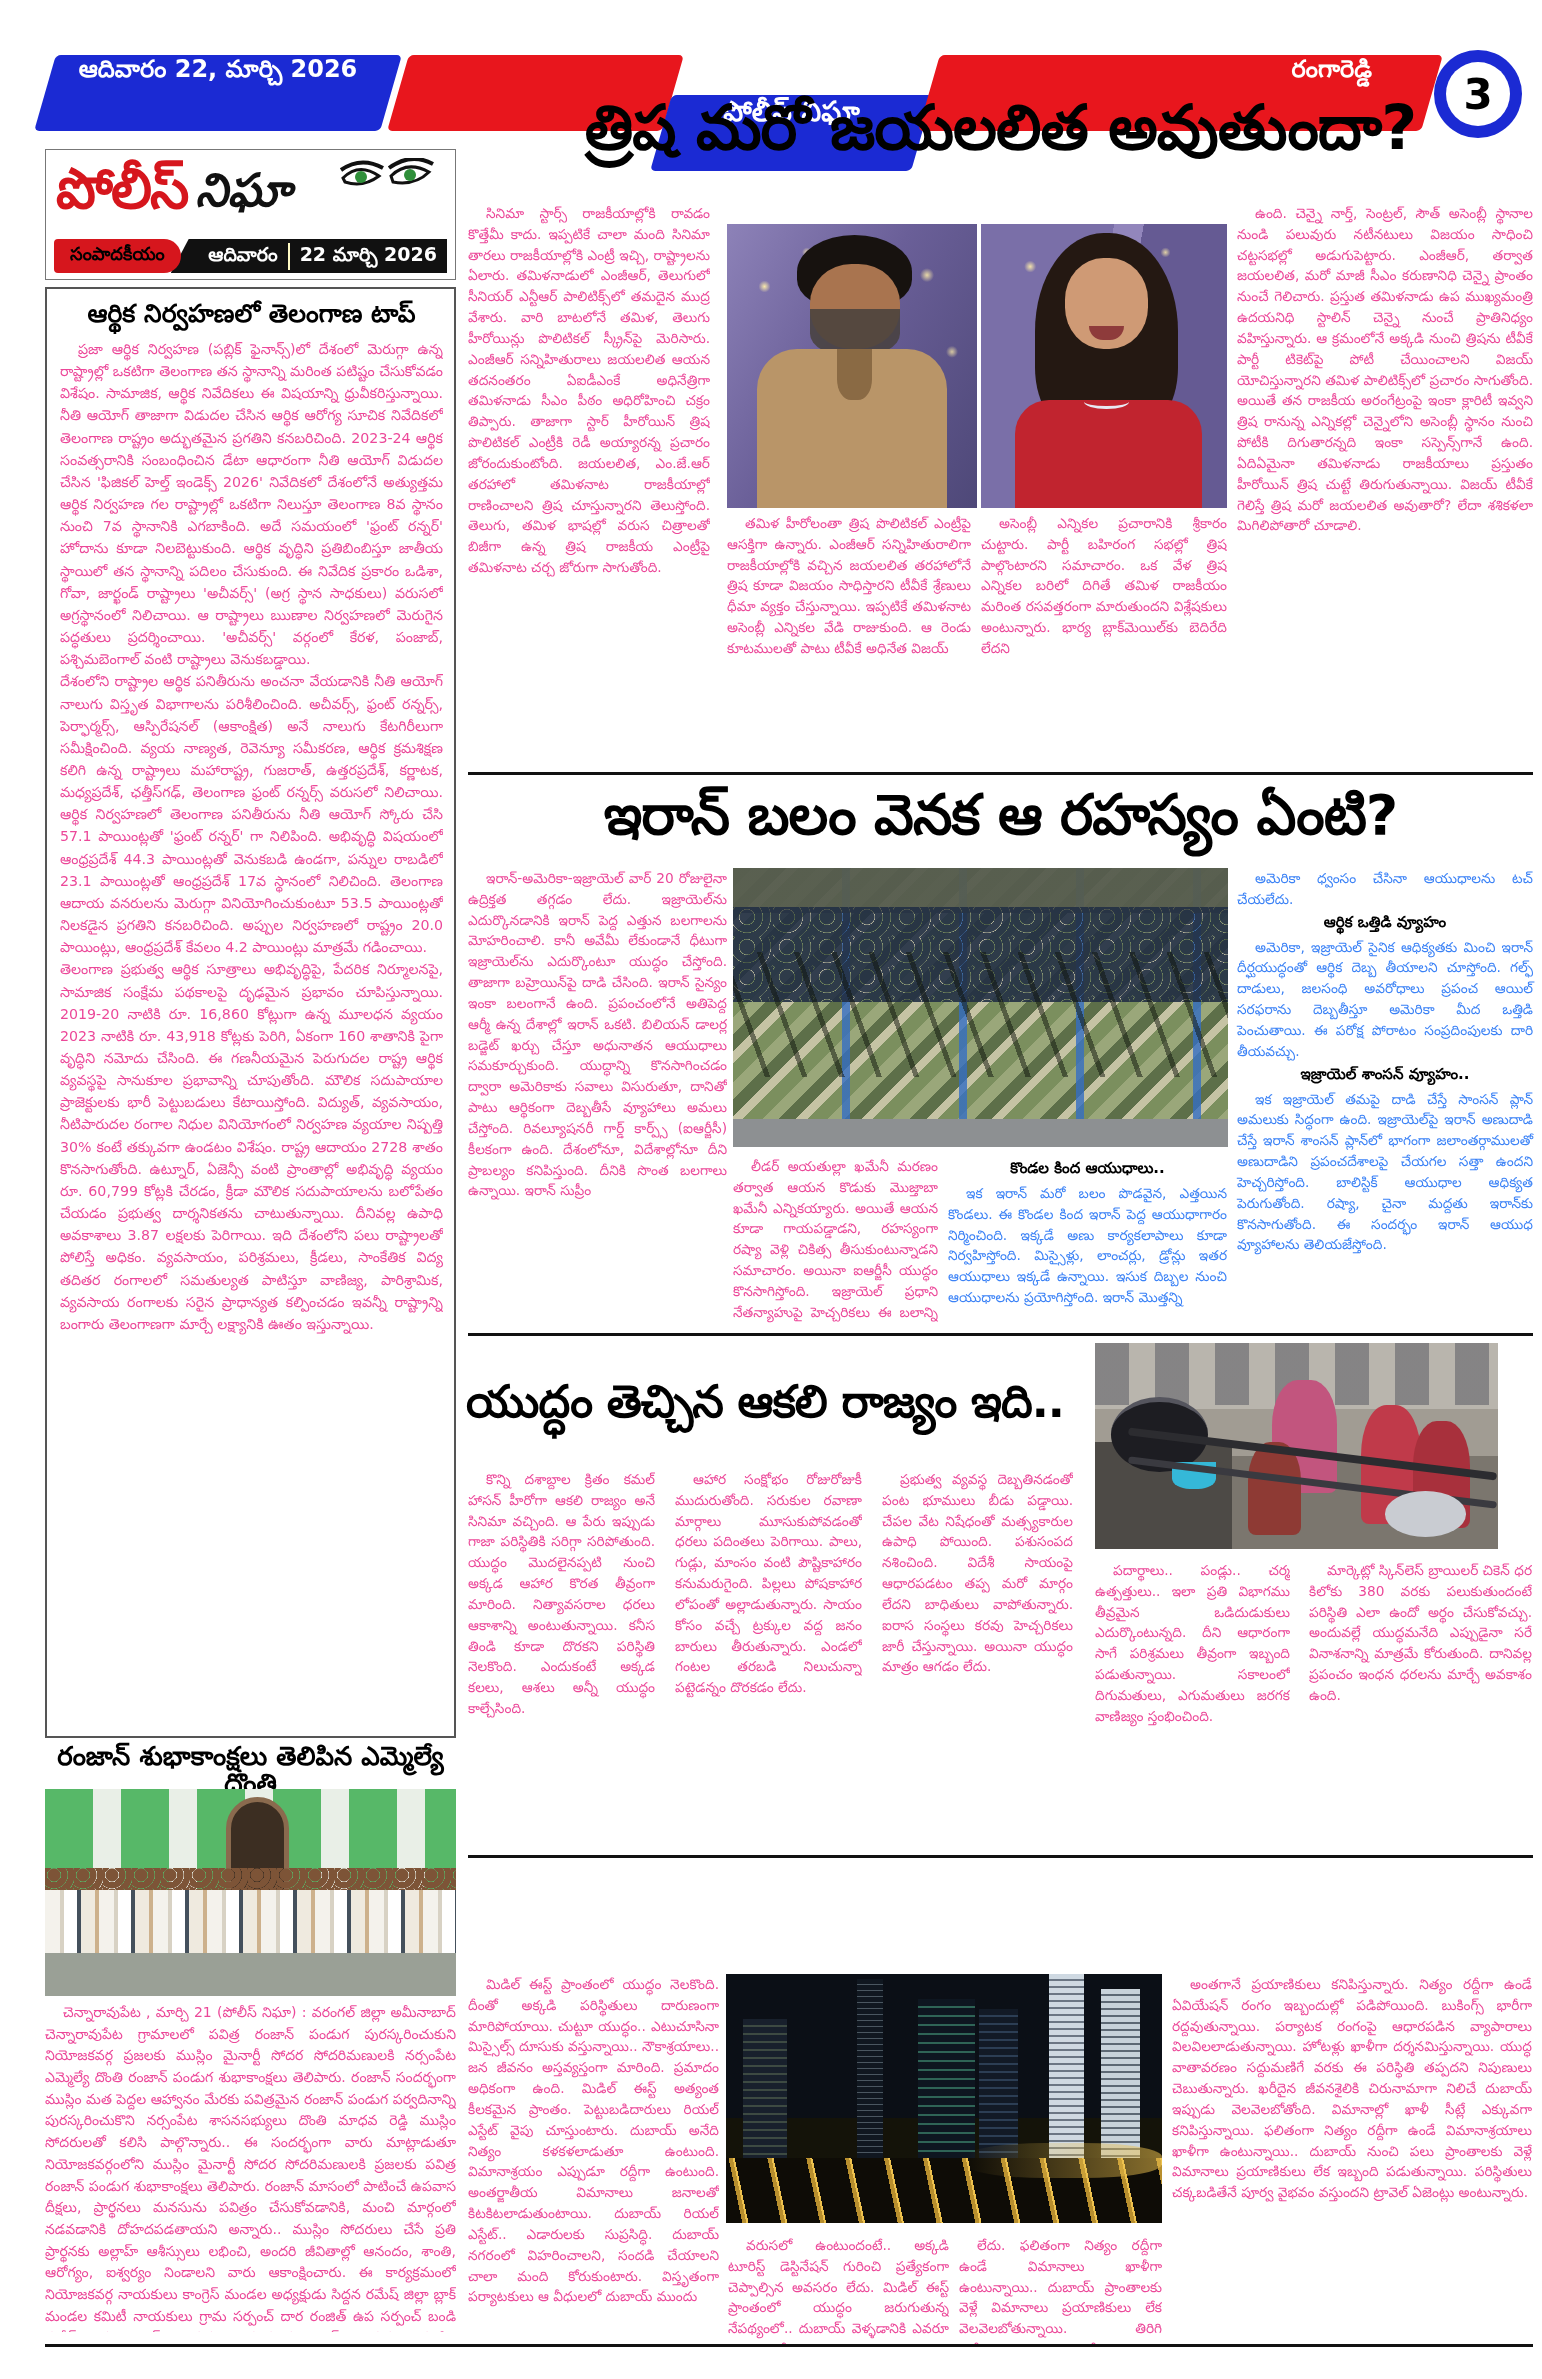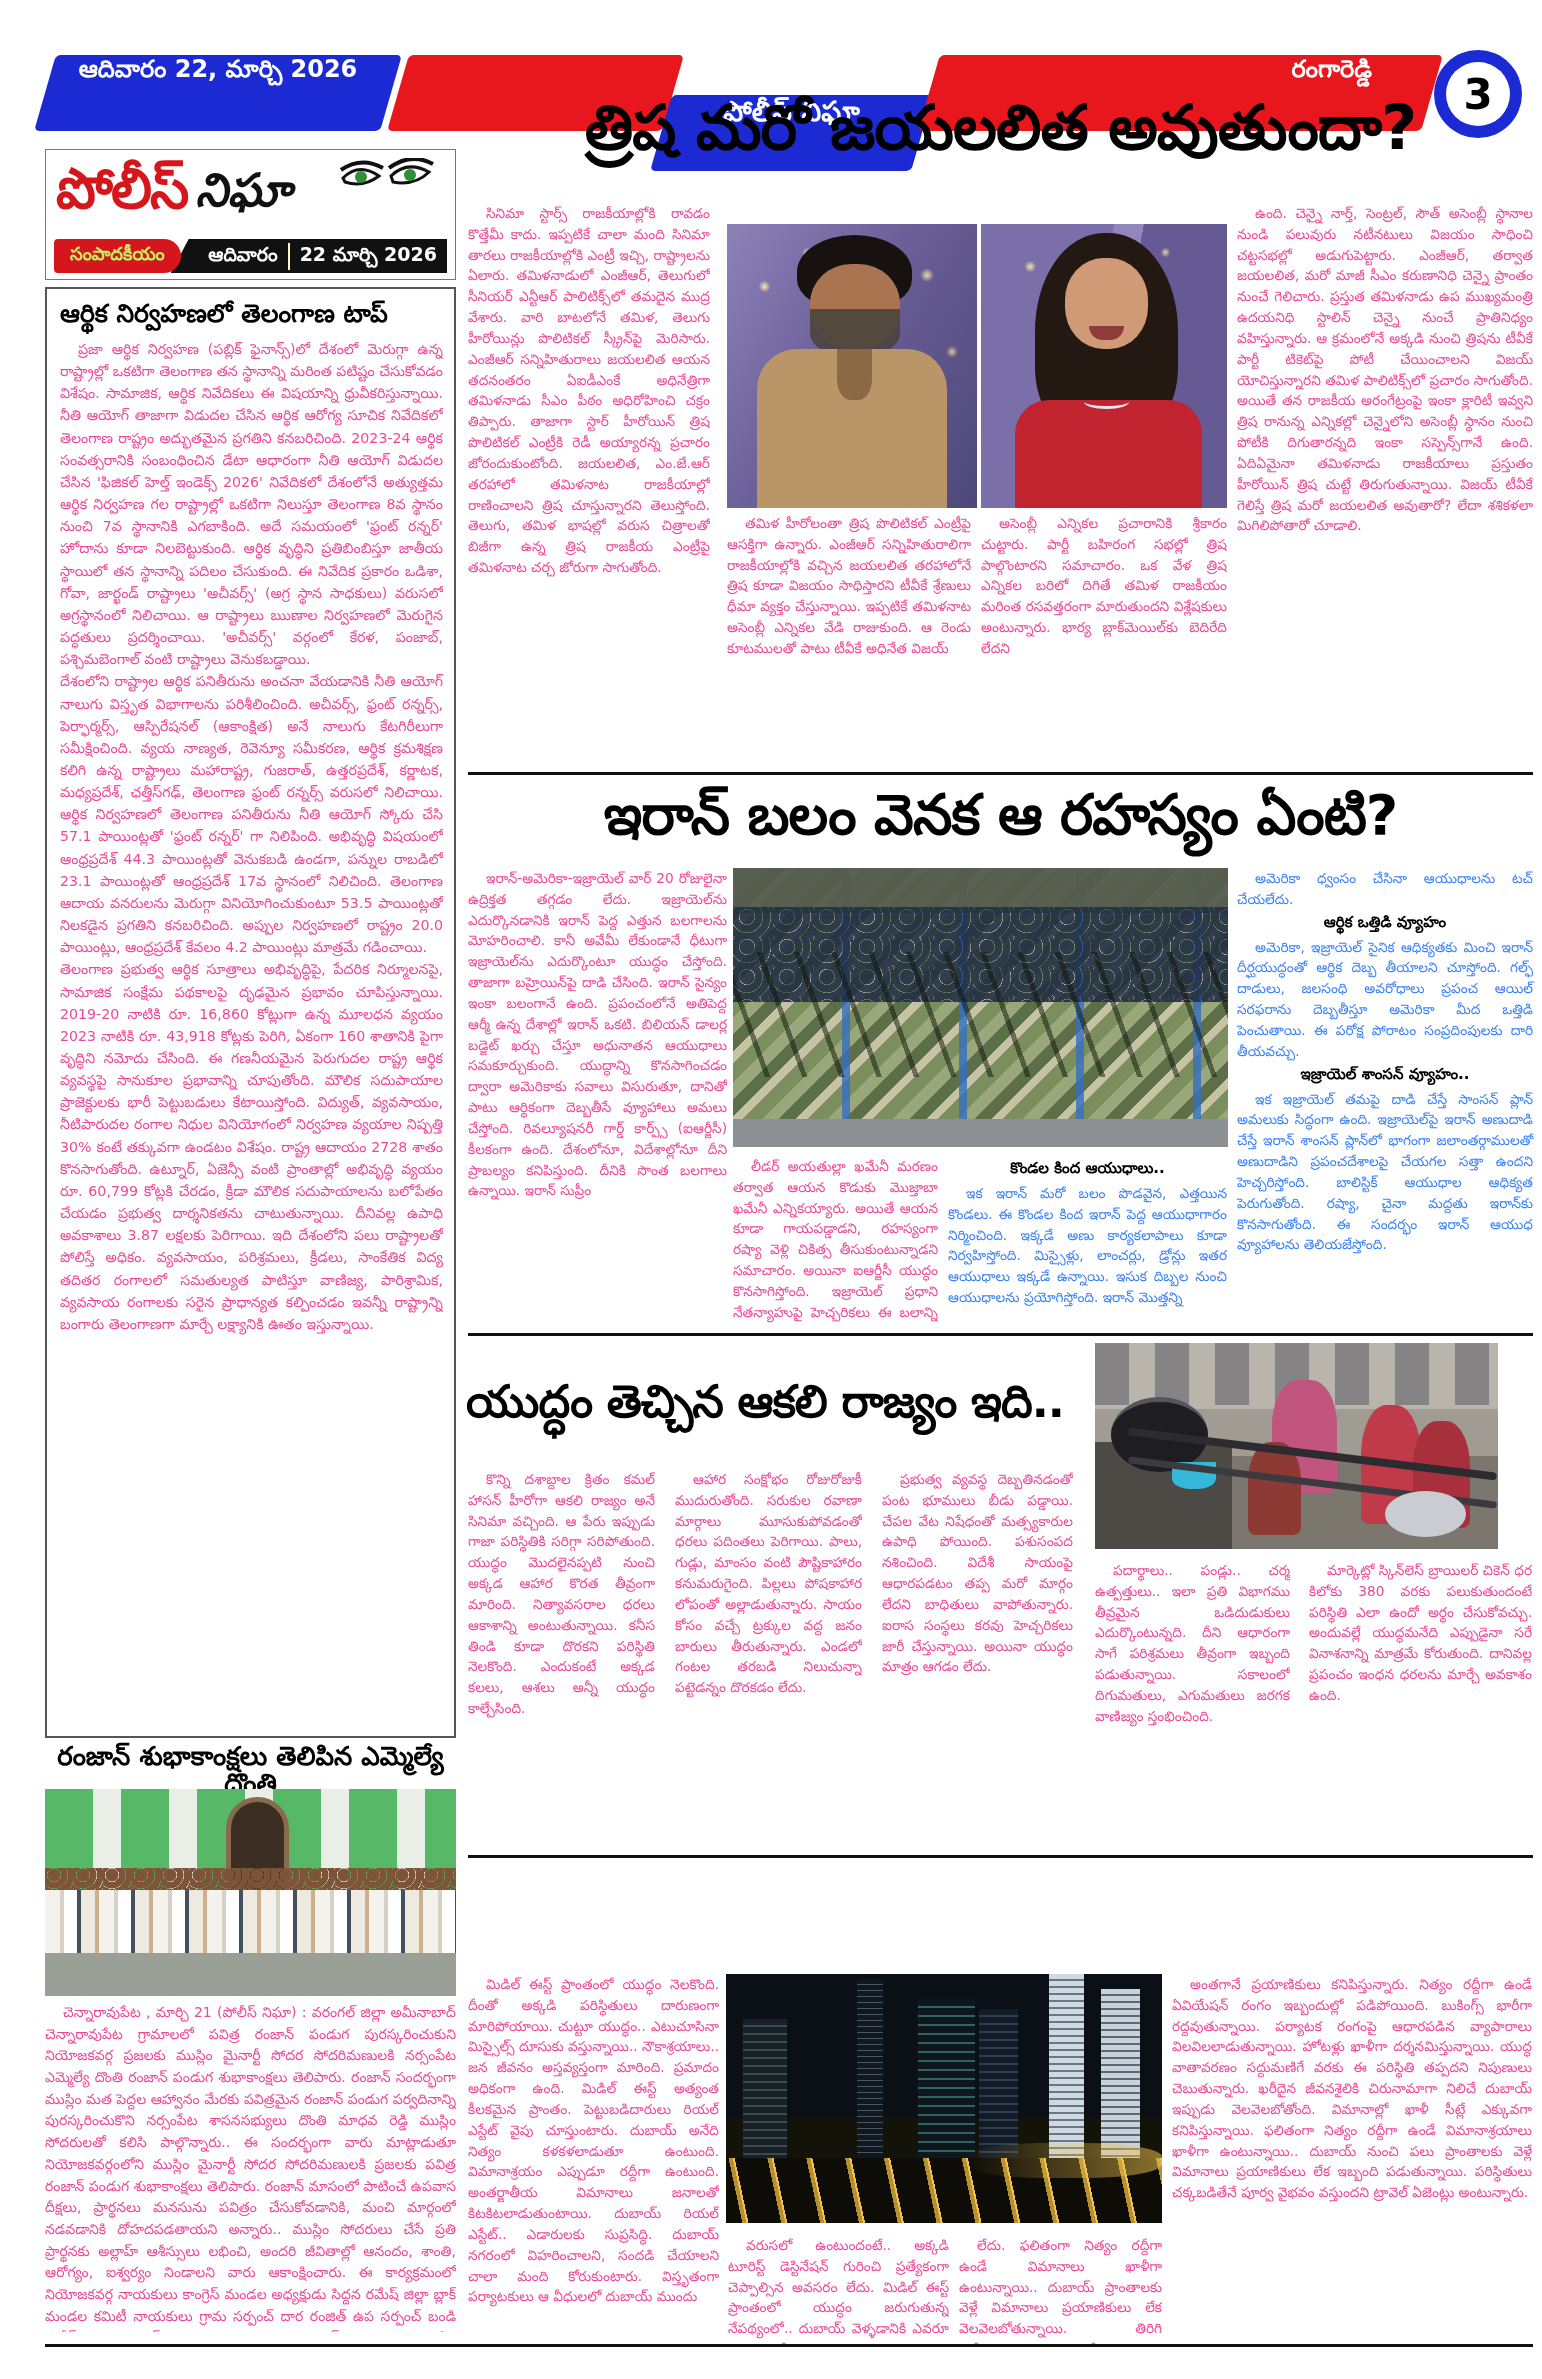--- a/index.html
+++ b/index.html
@@ -20,34 +20,34 @@
          background:#1b2ad3;display:flex;align-items:center;justify-content:center;}
   .badge-inner{width:64px;height:64px;border-radius:50%;background:#fff;display:flex;align-items:center;justify-content:center;
          font-size:42px;font-weight:900;color:#000;}
   
   .logo-box{position:absolute;left:45px;top:149px;width:411px;height:131px;border:1px solid #777;box-sizing:border-box;background:#fff;}
   .logo-row{position:absolute;top:2px;left:10px;right:6px;height:86px;display:flex;align-items:center;}
   .logo-red{font-size:56px;font-weight:900;color:#d6161d;letter-spacing:-2px;}
   .logo-black{font-size:46px;font-weight:900;color:#111;font-style:italic;margin-left:8px;}
   .eyes-svg{position:absolute;right:14px;top:6px;}
   .logo-bar{position:absolute;left:8px;right:8px;bottom:6px;height:34px;display:flex;align-items:stretch;}
-  .logo-tag{background:#d6161d;color:#bef264;font-weight:800;font-size:18px;display:flex;align-items:center;
+  .logo-tag{background:#d6161d;color:#000000;font-weight:800;font-size:18px;display:flex;align-items:center;
             padding:13px 16px;border-radius:4px 17px 17px 4px;position:relative;z-index:2;}
   .logo-datebar{flex:1;background:#111;color:#fff;display:flex;align-items:center;justify-content:flex-end;
             margin-left:-10px;padding-right:10px;clip-path:polygon(18px 0,100% 0,100% 100%,0 100%);}
   .logo-day{font-weight:800;font-size:19px;padding-right:10px;border-right:2px solid #fef9c3;}
   .logo-date{font-weight:800;font-size:19px;padding-left:10px;}
   
   .headline{position:absolute;font-weight:900;color:#000;text-align:center;line-height:1.04;letter-spacing:-1px;}
   .hl-lead{left:466px;top:96px;width:1069px;font-size:62px;}
   .hl-iran{left:466px;top:786px;width:1069px;font-size:56px;}
   .hl-hunger{left:466px;top:1379px;width:625px;font-size:45px;text-align:left;}
   .hl-dubai{left:466px;top:1867px;width:1069px;font-size:54px;}
   .hl-ramzan{left:45px;top:1743px;width:411px;font-size:26px;letter-spacing:0;}
-  .ed-title{position:absolute;left:60px;top:299px;width:383px;font-size:25px;font-weight:900;color:#000;}
+  .ed-title{position:absolute;left:60px;top:299px;width:383px;font-size:25px;font-weight:900;text-align:center;color:#000;}
   
   .body{position:absolute;font-size:13.7px;line-height:1.52;text-align:justify;color:#ec4899;
         overflow:hidden;white-space:pre-line;text-indent:18px;}
   .ed-body{left:60px;top:338px;width:383px;height:1385px;font-size:14.2px;line-height:1.56;}
   .lead-c1{left:468px;top:203px;width:242px;height:557px;}
   .lead-c2{left:727px;top:513px;width:244px;height:249px;}
   .lead-c3{left:981px;top:513px;width:246px;height:249px;}
   .lead-c4{left:1237px;top:203px;width:296px;height:559px;}
   .iran-left{left:468px;top:868px;width:259px;height:458px;}
   .iran-mid1{left:733px;top:1156px;width:205px;height:169px;}

